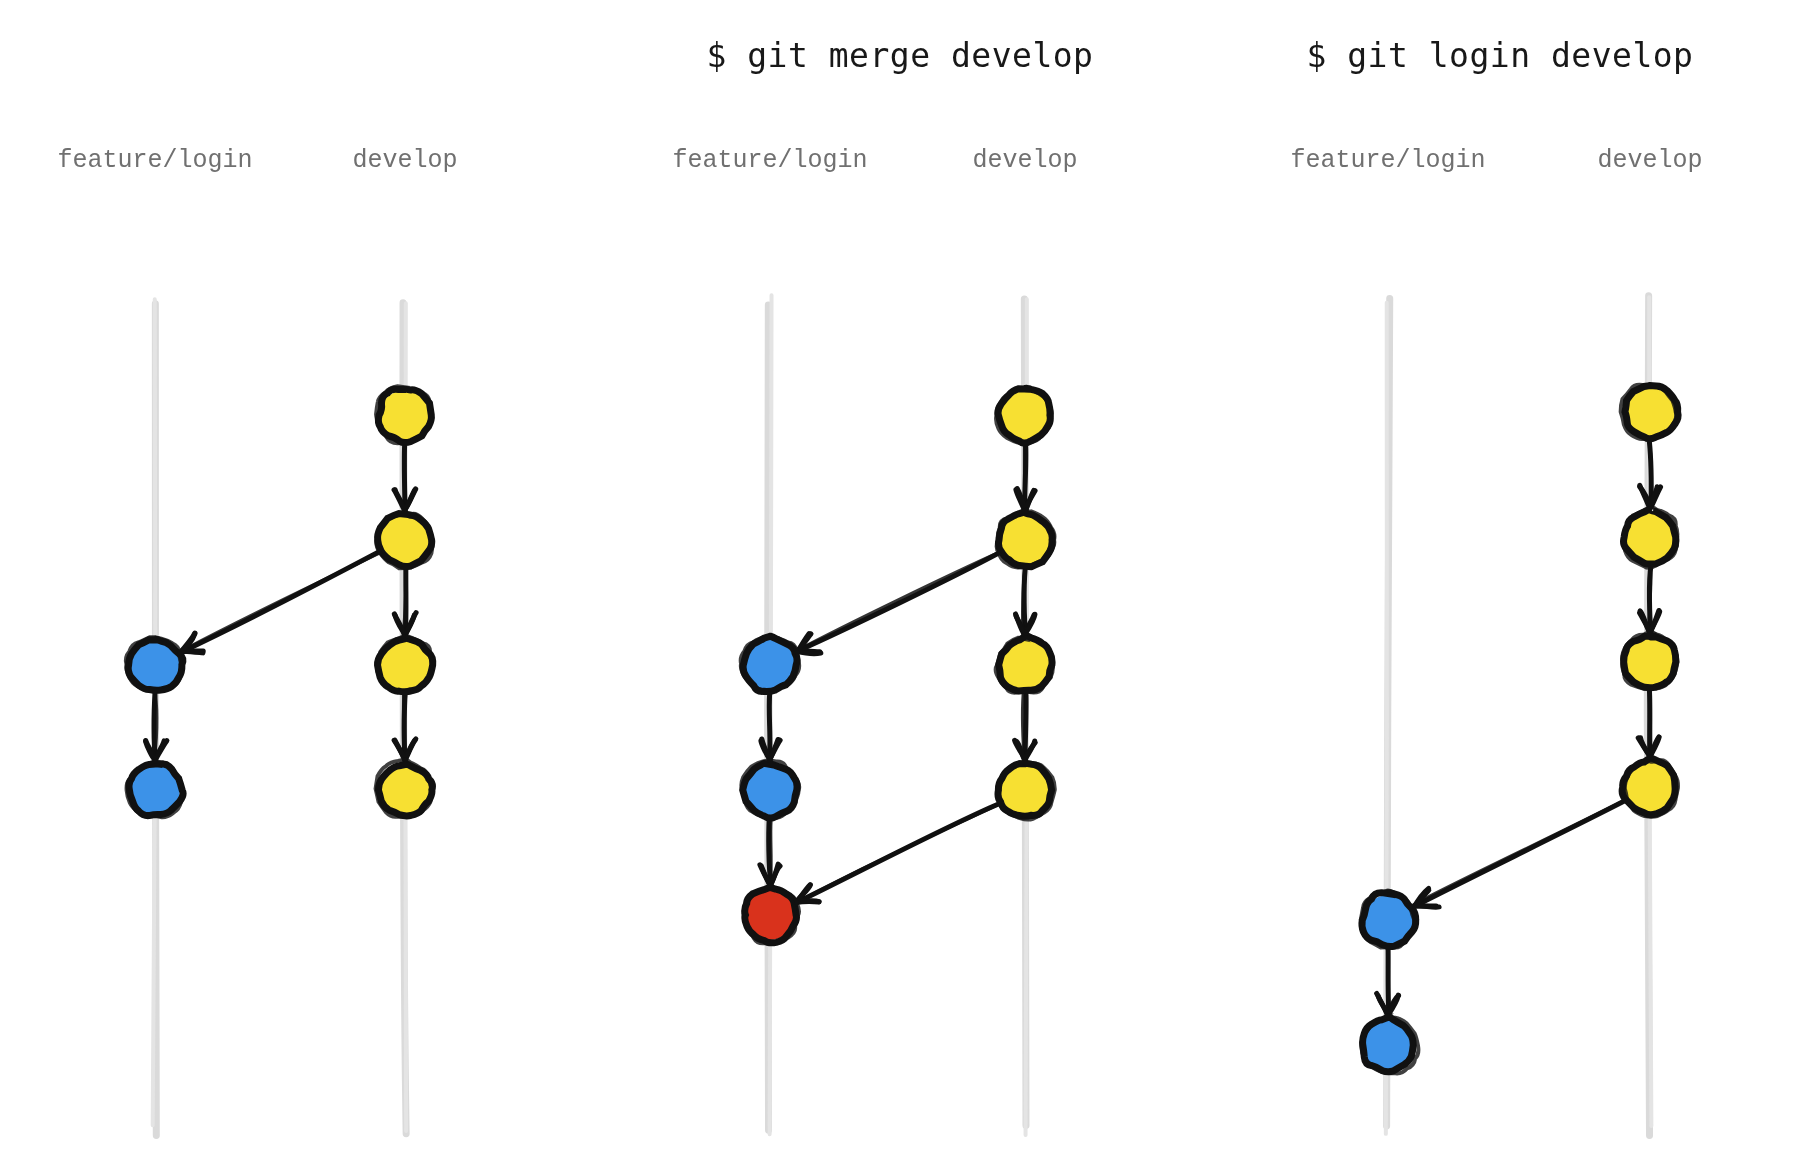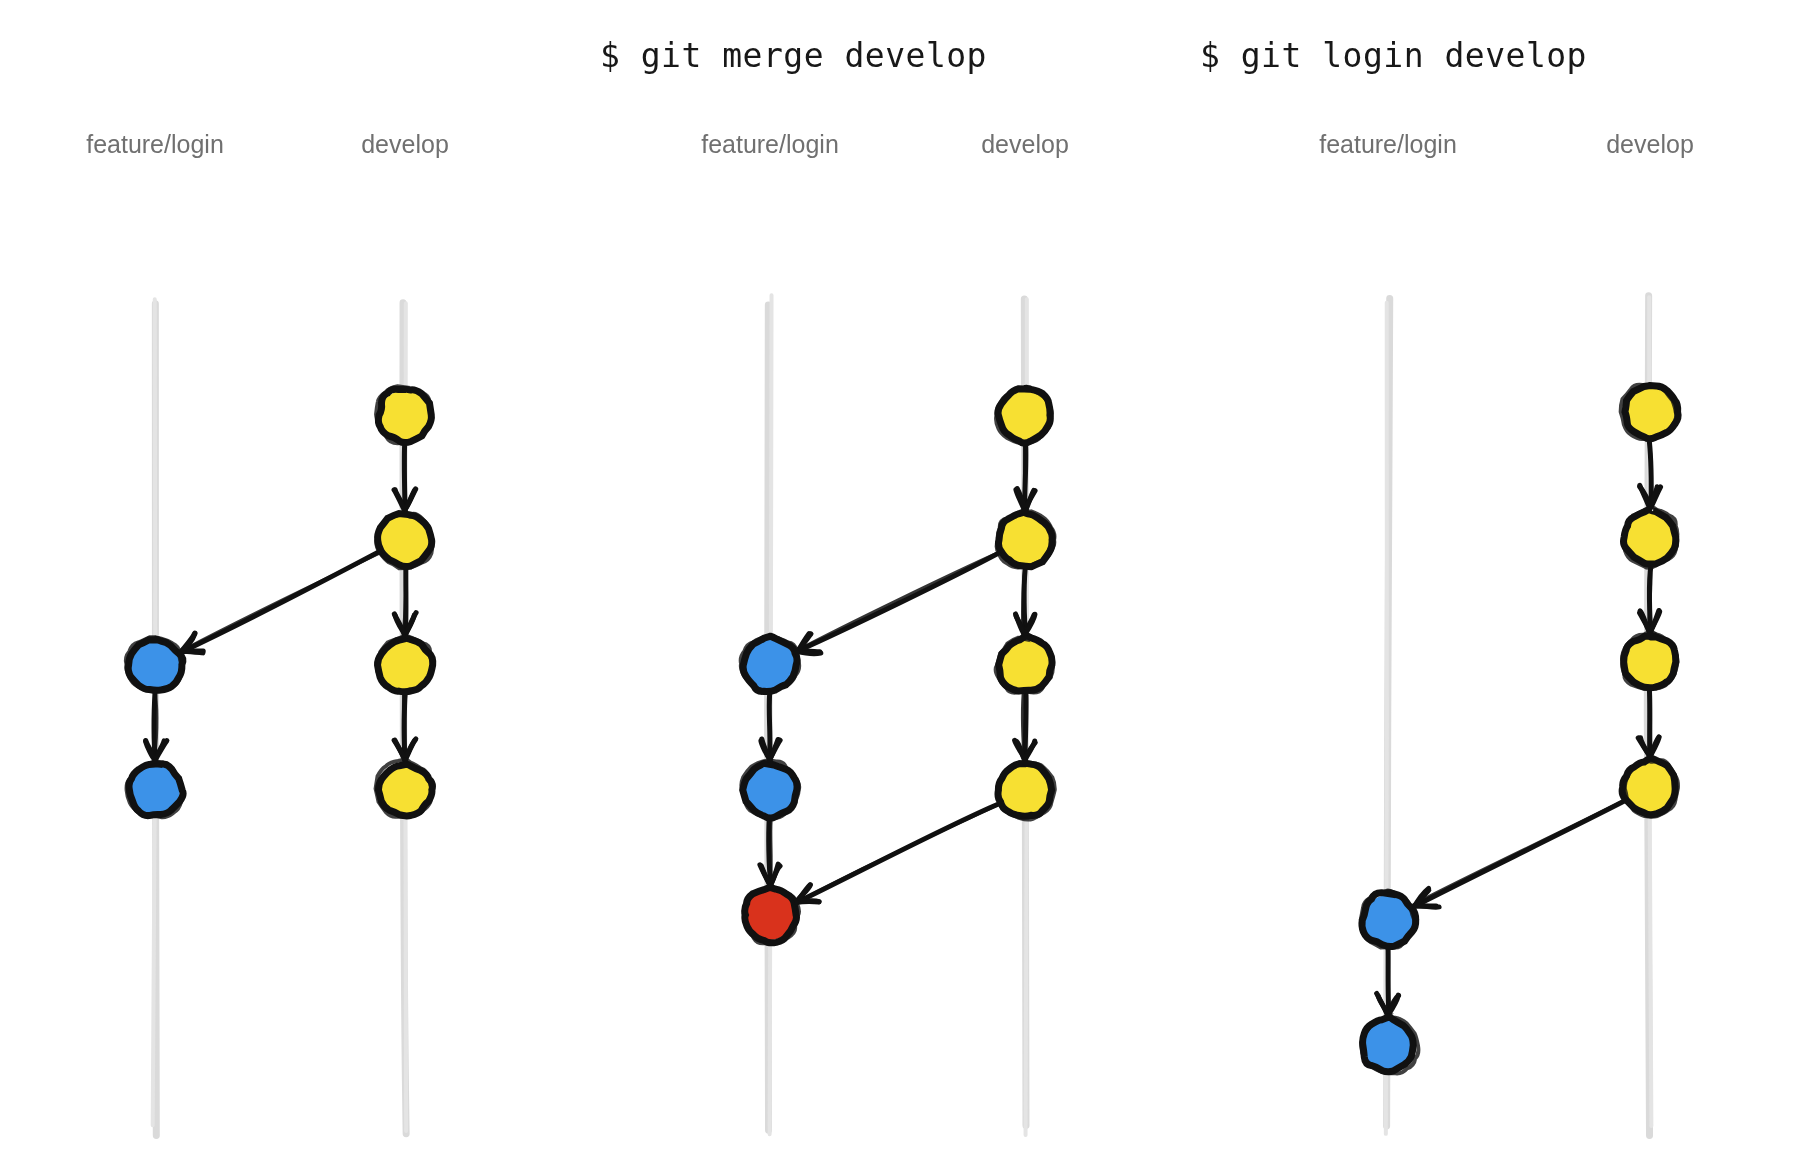--- a/index.html
+++ b/index.html
@@ -26,30 +26,31 @@
   }
   #panel-0 { left: 0px;    width: 600px; }
   #panel-1 { left: 600px;  width: 600px; }
   #panel-2 { left: 1200px; width: 600px; }
 
   .cmd-title {
     position: absolute;
     top: 36px;
     left: 0;
     width: 600px;
+    text-align: center;
     font-family: "DejaVu Sans Mono", "Liberation Mono", monospace;
     font-size: 33px;
     letter-spacing: 0.5px;
     color: #181818;
     white-space: pre;
   }
   .branch-label {
     position: absolute;
-    top: 130px;
-    font-family: Liberation Sans, sans-serif;
+    top: 146px;
+    font-family: Liberation Mono, monospace;
     font-size: 25px;
     color: #707070;
     white-space: pre;
     transform: translateX(-50%);
   }
   svg.graph {
     position: absolute;
     top: 0;
     left: 0;
     width: 600px;

